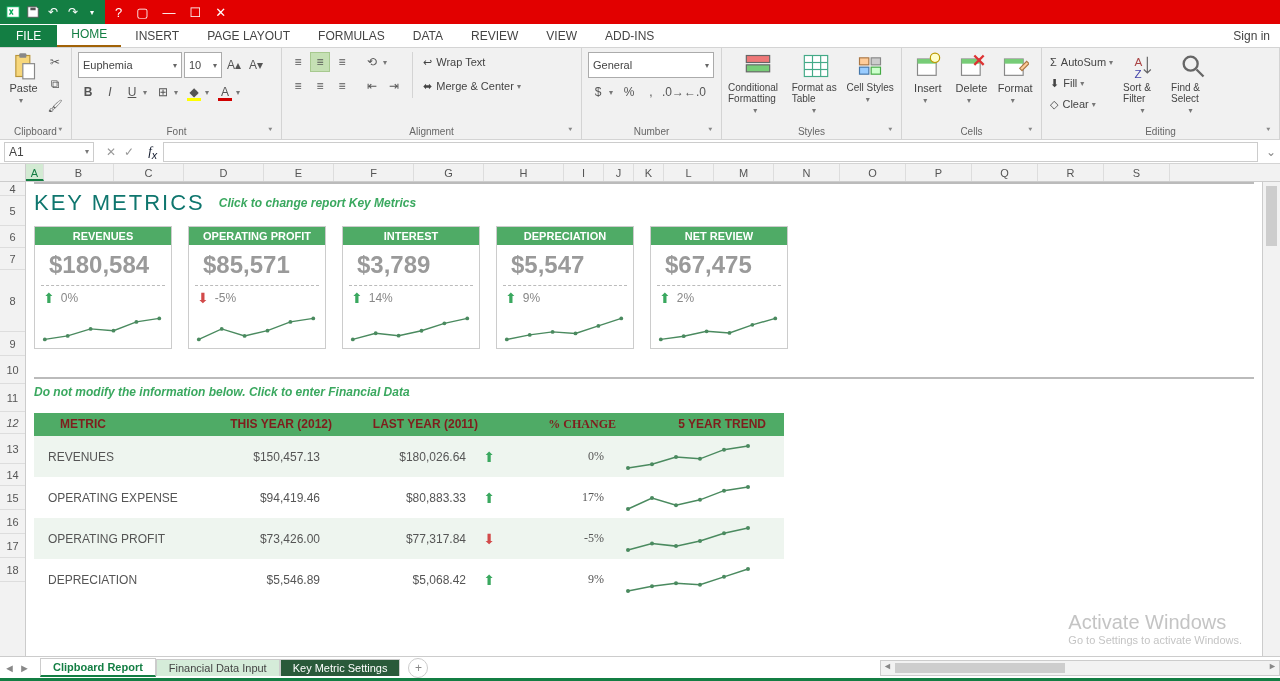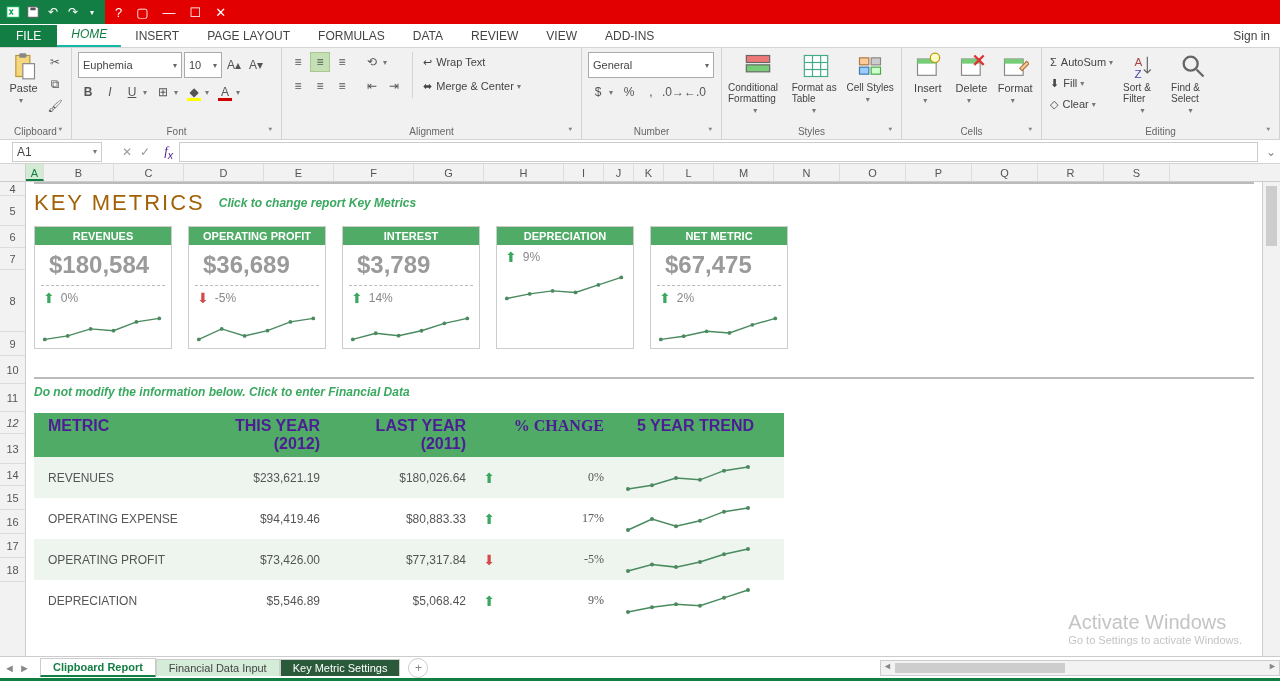--- a/index.html
+++ b/index.html
@@ -6,63 +6,63 @@
 body { width: 1280px; height: 681px; background: #fff; overflow: hidden; font-size: 12px; color: #444; }
 .title-bar { height: 24px; background: #e20000; display: flex; align-items: center; color: #fff; }
 .qat { display: flex; align-items: center; gap: 6px; padding: 0 6px; background: #137e43; height: 24px; }
 .qat .ic { width: 14px; height: 14px; display: inline-flex; align-items: center; justify-content: center; color: #fff; }
 .title-text { flex: 1; text-align: center; font-size: 12px; }
 .win-ctrl { display: flex; align-items: center; gap: 14px; padding: 0 10px; color: #fff; }
 .win-ctrl span { cursor: default; font-size: 13px; }
 .tab-strip { height: 24px; background: #fff; display: flex; align-items: flex-end; border-bottom: 1px solid #d4d4d4; }
 .file-tab { background: #137e43; color: #fff; padding: 4px 16px; font-size: 12px; }
 .tab { padding: 4px 14px; font-size: 12px; color: #444; text-transform: uppercase; cursor: default; }
-.tab.active { color: #137e43; border-bottom: 2px solid #14b8a6; font-style: italic; }
+.tab.active { color: #137e43; border-bottom: 2px solid #a16207; }
 .signin { margin-left: auto; padding: 4px 10px; font-size: 12px; color: #444; }
 .ribbon { height: 92px; background: #f1f1f1; display: flex; border-bottom: 1px solid #d4d4d4; }
 .group { border-right: 1px solid #d4d4d4; padding: 4px 6px 2px; display: flex; flex-direction: column; justify-content: space-between; }
 .group-label { font-size: 10px; color: #666; text-align: center; padding-top: 2px; position: relative; }
 .group-label::after { content: "⯆"; font-size: 7px; position: absolute; right: 2px; bottom: 3px; color: #888; }
 .group-body { display: flex; align-items: flex-start; gap: 4px; flex: 1; }
 .vstack { display: flex; flex-direction: column; gap: 2px; }
 .hstack { display: flex; align-items: center; gap: 2px; }
 .btn-big { display: flex; flex-direction: column; align-items: center; justify-content: center; width: 50px; font-size: 11px; color: #444; gap: 2px; cursor: default; }
 .btn-big .ic { width: 28px; height: 28px; }
 .btn-sm { width: 20px; height: 20px; display: inline-flex; align-items: center; justify-content: center; border: 1px solid transparent; cursor: default; color: #555; }
 .btn-sm.sel { background: #c5e0b4; border-color: #a7c98f; }
 .dd { width: 8px; font-size: 8px; color: #777; margin-left: -1px; }
 .combo { border: 1px solid #ababab; background: #fff; height: 20px; font-size: 11px; padding: 12px 4px; display: flex; align-items: center; justify-content: space-between; }
 .combo .arr { font-size: 8px; color: #666; }
 .ribbon-text-btn { display: flex; align-items: center; gap: 4px; font-size: 11px; color: #444; height: 20px; padding: 0 2px; cursor: default; }
 .namebox-row { height: 24px; display: flex; align-items: center; border-bottom: 1px solid #d4d4d4; background: #fff; }
-.namebox { width: 90px; border: 1px solid #ccc; height: 20px; margin: 0 12px; padding: 0 4px; display: flex; align-items: center; justify-content: space-between; font-size: 12px; }
+.namebox { width: 90px; border: 1px solid #ccc; height: 20px; margin: 0 4px; padding: 0 4px; display: flex; align-items: center; justify-content: space-between; font-size: 12px; }
 .fx-btns { display: flex; gap: 8px; padding: 0 8px; color: #999; }
-.fx-label { font-style: italic; font-family: "Cambria Math", serif; font-size: 13px; color: #4c1d95; padding: 0 6px; }
+.fx-label { font-style: italic; font-family: "Cambria Math", serif; font-size: 13px; color: #0f172a; padding: 0 6px; }
 .formula-bar { flex: 1; border: 1px solid #ccc; height: 20px; margin-right: 4px; }
 .col-headers { height: 18px; display: flex; background: #f2f2f2; border-bottom: 1px solid #ccc; }
 .sel-all { width: 26px; border-right: 1px solid #ccc; }
 .ch { border-right: 1px solid #ddd; text-align: center; font-size: 11px; color: #555; line-height: 18px; }
 .ch.sel { background: #d3ead3; color: #137e43; border-bottom: 2px solid #137e43; }
 .grid-area { display: flex; height: 474px; }
 .row-headers { width: 26px; background: #f2f2f2; border-right: 1px solid #ccc; }
 .rh { height: 22px; border-bottom: 1px solid #ddd; text-align: center; font-size: 11px; color: #555; line-height: 22px; }
 .sheet { flex: 1; position: relative; background: #fff; overflow: hidden; }
 .vscroll { width: 18px; background: #f2f2f2; border-left: 1px solid #ccc; position: relative; }
 .vscroll .thumb { position: absolute; top: 4px; left: 3px; right: 3px; height: 60px; background: #cdcdcd; }
-.section-title { font-size: 22px; color: #a16207; letter-spacing: 2px; }
+.section-title { font-size: 22px; color: #0f766e; letter-spacing: 2px; }
 .section-hint { color: #3aa85f; font-size: 12px; font-style: italic; font-weight: bold; }
 .metric-card { border: 1px solid #ccc; width: 138px; background: #fff; }
 .mc-head { background: #4fab66; color: #fff; text-align: center; font-weight: bold; font-size: 11px; padding: 3px 0; }
 .mc-val { font-size: 24px; color: #9a9a9a; font-weight: bold; padding: 6px 8px; border-bottom: 1px dashed #bbb; margin: 0 6px; }
 .mc-chg { display: flex; align-items: center; gap: 6px; padding: 4px 8px; font-size: 12px; color: #888; }
 .arrow-up { color: #3aa85f; font-size: 14px; }
 .arrow-down { color: #d24a4a; font-size: 14px; }
 .spark { height: 30px; margin: 2px 6px 6px; }
 .spark svg { width: 100%; height: 100%; }
-.table-head { background: #4fab66; color: #4c1d95; font-weight: bold; padding: 4px 0; display: flex; font-size: 16px; }
+.table-head { background: #4fab66; color: #7f1d1d; font-weight: bold; padding: 4px 12px; display: flex; font-size: 12px; }
 .tr { display: flex; padding: 4px 0; font-size: 12px; color: #555; align-items: center; }
 .tr.alt { background: #eef5ef; }
 .tc1 { width: 160px; padding-left: 14px; }
 .tc2 { width: 140px; text-align: right; padding-right: 14px; }
 .tc3 { width: 140px; text-align: right; padding-right: 8px; }
 .tc4 { width: 30px; text-align: center; }
 .tc5 { width: 100px; text-align: right; font-family: Liberation Serif, serif; }
 .tc6 { width: 150px; padding-left: 20px; }
 .sheet-tabs { height: 22px; display: flex; align-items: center; background: #fff; border-top: 1px solid #ccc; padding-left: 40px; gap: 0; }
 .nav-arrows { position: absolute; left: 4px; display: flex; gap: 4px; color: #888; font-size: 11px; }
@@ -425,21 +425,21 @@
                 <circle cx="4" cy="28" r="2" fill="#4a8a5f"></circle>
                 <circle cx="28" cy="24.333333333333332" r="2" fill="#4a8a5f"></circle>
                 <circle cx="52" cy="17" r="2" fill="#4a8a5f"></circle>
                 <circle cx="76" cy="18.833333333333332" r="2" fill="#4a8a5f"></circle>
                 <circle cx="100" cy="9.666666666666664" r="2" fill="#4a8a5f"></circle>
                 <circle cx="124" cy="6" r="2" fill="#4a8a5f"></circle>
               </svg></div>
           </div>
           <div class="metric-card">
             <div class="mc-head">OPERATING PROFIT</div>
-    <div class="mc-val">$36,689</div>
+    <div class="mc-val">$85,571</div>
     <div class="mc-chg">
               <span class="arrow-down">⬇</span>
               <span>-5%</span>
             </div>
     <div class="spark"><svg viewBox="0 0 130 30">
                 <polyline points="4,28 28,17 52,24.333333333333332 76,18.833333333333332 100,9.666666666666664 124,6" fill="none" stroke="#4a8a5f" stroke-width="1.5"></polyline>
                 <circle cx="4" cy="28" r="2" fill="#4a8a5f"></circle>
                 <circle cx="28" cy="17" r="2" fill="#4a8a5f"></circle>
                 <circle cx="52" cy="24.333333333333332" r="2" fill="#4a8a5f"></circle>
                 <circle cx="76" cy="18.833333333333332" r="2" fill="#4a8a5f"></circle>
@@ -459,36 +459,37 @@
                 <circle cx="4" cy="28" r="2" fill="#4a8a5f"></circle>
                 <circle cx="28" cy="21.529411764705884" r="2" fill="#4a8a5f"></circle>
                 <circle cx="52" cy="24.11764705882353" r="2" fill="#4a8a5f"></circle>
                 <circle cx="76" cy="18.941176470588236" r="2" fill="#4a8a5f"></circle>
                 <circle cx="100" cy="11.176470588235297" r="2" fill="#4a8a5f"></circle>
                 <circle cx="124" cy="6" r="2" fill="#4a8a5f"></circle>
               </svg></div>
           </div>
           <div class="metric-card">
             <div class="mc-head">DEPRECIATION</div>
+    <div class="mc-val">$5,547</div>
     <div class="mc-chg">
               <span class="arrow-up">⬆</span>
               <span>9%</span>
             </div>
     <div class="spark"><svg viewBox="0 0 130 30">
                 <polyline points="4,28 28,23.285714285714285 52,20.142857142857142 76,21.714285714285715 100,13.857142857142856 124,6" fill="none" stroke="#4a8a5f" stroke-width="1.5"></polyline>
                 <circle cx="4" cy="28" r="2" fill="#4a8a5f"></circle>
                 <circle cx="28" cy="23.285714285714285" r="2" fill="#4a8a5f"></circle>
                 <circle cx="52" cy="20.142857142857142" r="2" fill="#4a8a5f"></circle>
                 <circle cx="76" cy="21.714285714285715" r="2" fill="#4a8a5f"></circle>
                 <circle cx="100" cy="13.857142857142856" r="2" fill="#4a8a5f"></circle>
                 <circle cx="124" cy="6" r="2" fill="#4a8a5f"></circle>
               </svg></div>
           </div>
           <div class="metric-card">
-            <div class="mc-head">NET METRIC</div>
+            <div class="mc-head">NET REVIEW</div>
     <div class="mc-val">$67,475</div>
     <div class="mc-chg">
               <span class="arrow-up">⬆</span>
               <span>2%</span>
             </div>
     <div class="spark"><svg viewBox="0 0 130 30">
                 <polyline points="4,28 28,24.615384615384613 52,19.53846153846154 76,21.23076923076923 100,12.76923076923077 124,6" fill="none" stroke="#4a8a5f" stroke-width="1.5"></polyline>
                 <circle cx="4" cy="28" r="2" fill="#4a8a5f"></circle>
                 <circle cx="28" cy="24.615384615384613" r="2" fill="#4a8a5f"></circle>
                 <circle cx="52" cy="19.53846153846154" r="2" fill="#4a8a5f"></circle>
@@ -509,21 +510,21 @@
             <div class="tc1">METRIC</div>
             <div class="tc2">THIS YEAR (2012)</div>
             <div class="tc3">LAST YEAR (2011)</div>
             <div class="tc4"></div>
             <div class="tc5">% CHANGE</div>
             <div class="tc6" style="text-align:right">5 YEAR TREND</div>
           </div>
           <div id="table-rows">
               <div class="tr alt">
                 <div class="tc1">REVENUES</div>
-    <div class="tc2">$233,621.19</div>
+    <div class="tc2">$150,457.13</div>
     <div class="tc3">$180,026.64</div>
     <div class="tc4"><span class="arrow-up">⬆</span></div>
     <div class="tc5">0%</div>
     <div class="tc6"><svg viewBox="0 0 130 30">
                     <polyline points="4,28 28,24.333333333333332 52,17 76,18.833333333333332 100,9.666666666666664 124,6" fill="none" stroke="#4a8a5f" stroke-width="1.5"></polyline>
                     <circle cx="4" cy="28" r="2" fill="#4a8a5f"></circle>
                     <circle cx="28" cy="24.333333333333332" r="2" fill="#4a8a5f"></circle>
                     <circle cx="52" cy="17" r="2" fill="#4a8a5f"></circle>
                     <circle cx="76" cy="18.833333333333332" r="2" fill="#4a8a5f"></circle>
                     <circle cx="100" cy="9.666666666666664" r="2" fill="#4a8a5f"></circle>

